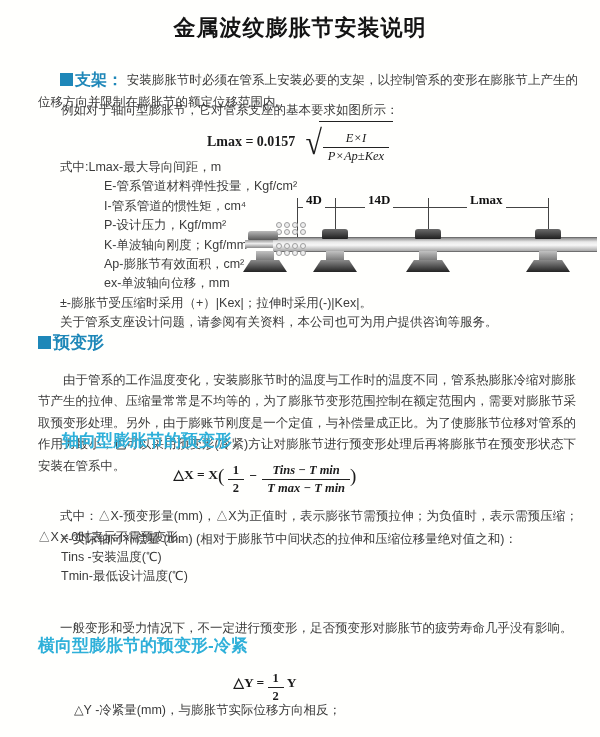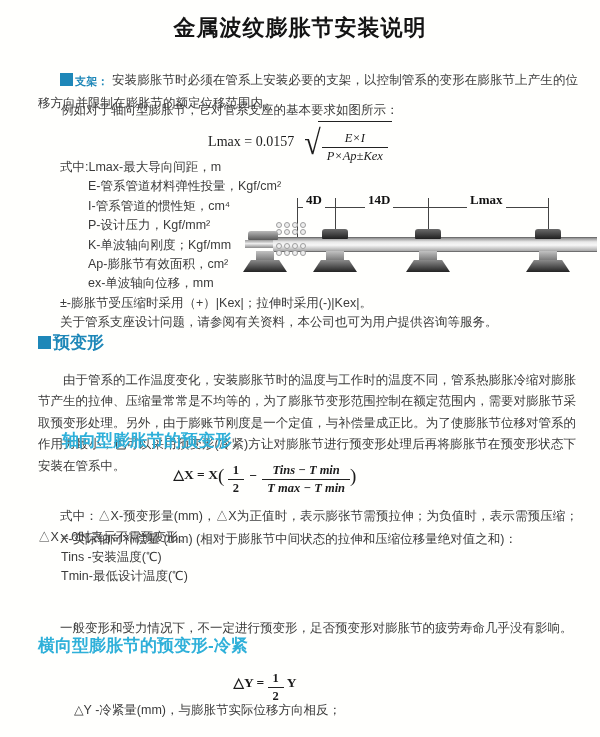--- a/index.html
+++ b/index.html
@@ -13,45 +13,45 @@
     color:#3b3b3b;
     overflow:hidden;
   }
   .title{
     position:absolute;top:13px;left:0;width:600px;
     text-align:center;font-size:22px;font-weight:bold;color:#141414;
     letter-spacing:1px;
   }
   .body-text{font-size:12.5px;line-height:22px;text-align:justify;}
   .para1{position:absolute;left:38px;top:56px;width:540px;text-indent:22px;}
-  .h-inline{color:#1e87b8;font-size:11px;font-weight:bold;vertical-align:-1px;}
+  .h-inline{color:#1e87b8;font-size:16px;font-weight:bold;vertical-align:-1px;}
   .sq{display:inline-block;width:13px;height:13px;background:#1e87b8;margin-right:2px;vertical-align:-1px;}
   .example-line{position:absolute;left:61px;top:102px;font-size:12.5px;}
 
   
   .formula{position:absolute;color:#1c1c1c;font-family:"Liberation Serif",serif;}
   .f1{left:0;top:121px;width:600px;text-align:center;}
-  .f-lhs{font-weight:normal;font-size:14px;}
+  .f-lhs{font-weight:bold;font-size:14px;}
   .sqrt{display:inline-block;vertical-align:middle;margin-left:6px;}
   .sqrt-sign{display:inline-block;font-size:30px;font-weight:normal;vertical-align:middle;transform:scaleY(1.15);margin-right:-3px;}
   .sqrt-body{display:inline-block;border-top:1.5px solid #222;padding:1px 4px 0 4px;vertical-align:middle;}
   .frac{display:inline-block;text-align:center;vertical-align:middle;font-size:12.5px;font-style:italic;}
   .frac .num{display:block;padding:8px 5px 1px 5px;border-bottom:1px solid #222;}
   .frac .den{display:block;padding:1px 5px 0 5px;}
   .sqrt-body .frac .num{border-bottom:1px solid #222;}
   .f2{left:0;top:455px;width:530px;text-align:center;font-size:13.5px;font-weight:bold;}
   .f3{left:0;top:663px;width:530px;text-align:center;font-size:13.5px;font-weight:bold;}
   .paren{font-size:19px;font-weight:normal;vertical-align:middle;}
   .f-op{font-weight:bold;padding:0 2px;vertical-align:middle;}
   .f2 .frac,.f3 .frac{font-weight:bold;}
   .frac.upright{font-style:normal;}
 
   
   .defs{position:absolute;left:60px;top:158px;font-size:12.5px;line-height:19.4px;}
-  .defs .ind{margin-left:28px;}
+  .defs .ind{margin-left:44px;}
 
   
   .sec-head{position:absolute;left:38px;font-size:17px;font-weight:bold;color:#1e87b8;}
   .sub-head{position:absolute;font-size:17px;font-weight:bold;color:#2fb0d9;}
 
   .pre-para{position:absolute;left:38px;top:357px;width:538px;text-indent:25px;font-size:12.5px;line-height:21.6px;text-align:justify;}
   .explain{position:absolute;left:38px;top:493px;width:540px;text-indent:22px;font-size:12.5px;line-height:21px;text-align:justify;}
   .x-line{position:absolute;left:60px;top:531px;font-size:12.5px;}
   .temps{position:absolute;left:61px;top:548px;font-size:12.5px;line-height:19px;}
   .note-line{position:absolute;left:60px;top:620px;font-size:12.5px;}

